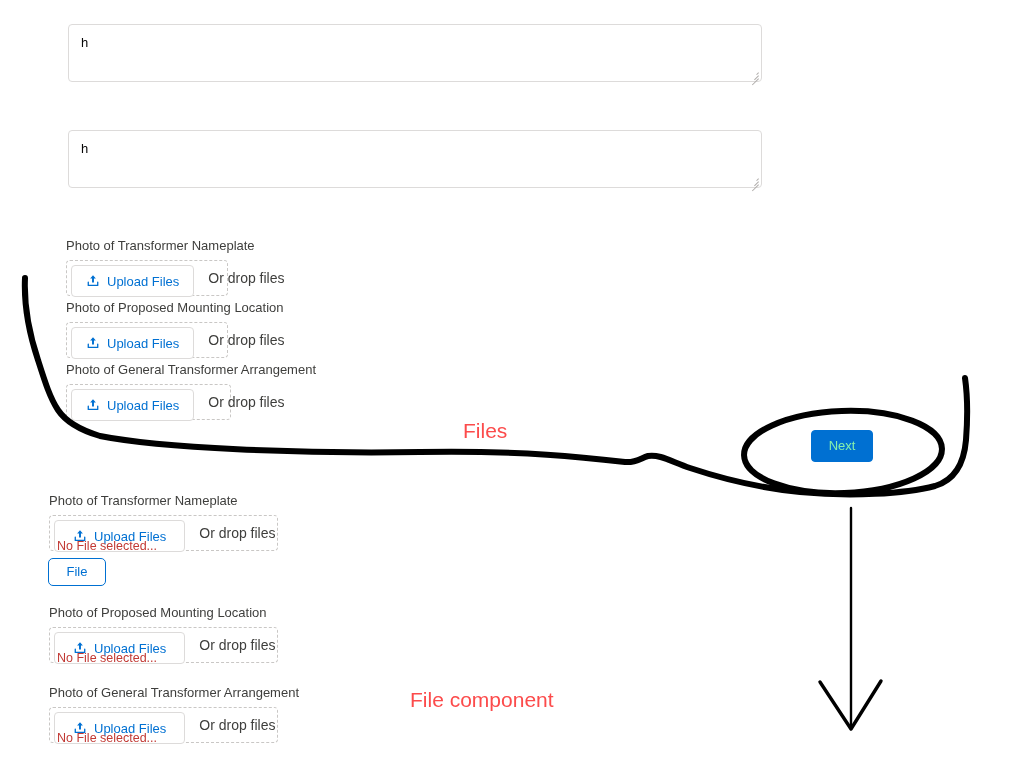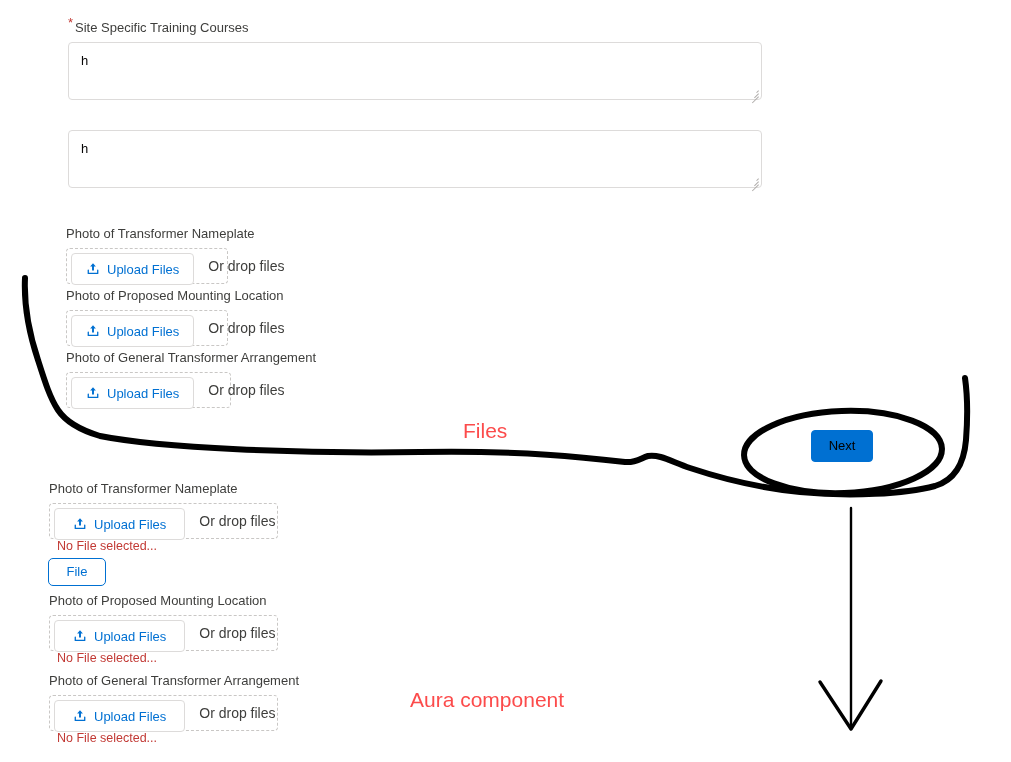--- a/index.html
+++ b/index.html
@@ -65,21 +65,21 @@
     background: #b0adab;
     height: 1px;
     transform-origin: right bottom;
     transform: rotate(-45deg);
   }
   .ta-grip i:nth-child(1) { bottom: 2px; width: 9px; }
   .ta-grip i:nth-child(2) { bottom: 5px; width: 6px; }
   .ta-grip i:nth-child(3) { bottom: 8px; width: 3px; }
 
   
-  .upl-wrap { position: absolute; }
+  .upl-wrap { position: absolute; margin-top: 12px; }
   .upl-box {
     box-sizing: border-box;
     display: inline-flex;
     align-items: stretch;
     border: 1px dashed #c9c7c5;
     border-radius: 4px;
     padding: 4px;
     background: #ffffff;
     height: 36px;
   }
@@ -108,21 +108,21 @@
     font-size: 14px;
     color: #3e3e3c;
     white-space: nowrap;
   }
 
   
   .btn-next {
     position: absolute;
     box-sizing: border-box;
     background: #0070d2;
-    color: #000000;
+    color: #86efac;
     border: 1px solid #0070d2;
     border-radius: 4px;
     font-size: 13px;
     font-family: "Liberation Sans", sans-serif;
     padding: 0;
     width: 62px;
     height: 32px;
     cursor: pointer;
     line-height: 30px;
     text-align: center;
@@ -165,23 +165,20 @@
     position: absolute;
     left: 0; top: 0;
     width: 1011px; height: 762px;
     pointer-events: none;
   }
 </style>
 </head>
 <body>
 
 <div class="ta-wrap" style="left:68px; top:18px;">
-  <div class="field-label">
-    <span class="req-star">*</span><span>Site Specific Training Courses</span>
-  </div>
   <div style="position:relative; margin-top:6px;">
     <textarea class="ta-box" style="">h</textarea>
     <span class="ta-grip">
         <i></i>
         <i></i>
         <i></i>
       </span>
   </div>
 </div>
 
@@ -313,13 +310,13 @@
            C955,480 964,464 966,440
            C968,414 967,392 965,378"></path>
 
   <ellipse cx="843" cy="452" rx="99" ry="41" fill="none" stroke="#000000" stroke-width="6" transform="rotate(-2 843 452)"></ellipse>
 
   <path fill="none" stroke="#000000" stroke-width="2.4" stroke-linecap="round" stroke-linejoin="round" d="M851,508 L851,727"></path>
   <path fill="none" stroke="#000000" stroke-width="3.4" stroke-linecap="round" stroke-linejoin="round" d="M820,682 L851,729 L881,681"></path>
 </svg>
 
 <div class="annot" style="left:463px; top:419px;">Files</div>
-<div class="annot" style="left:410px; top:688px;">Aura component</div>
+<div class="annot" style="left:410px; top:688px;">File component</div>
 
 </body></html>

